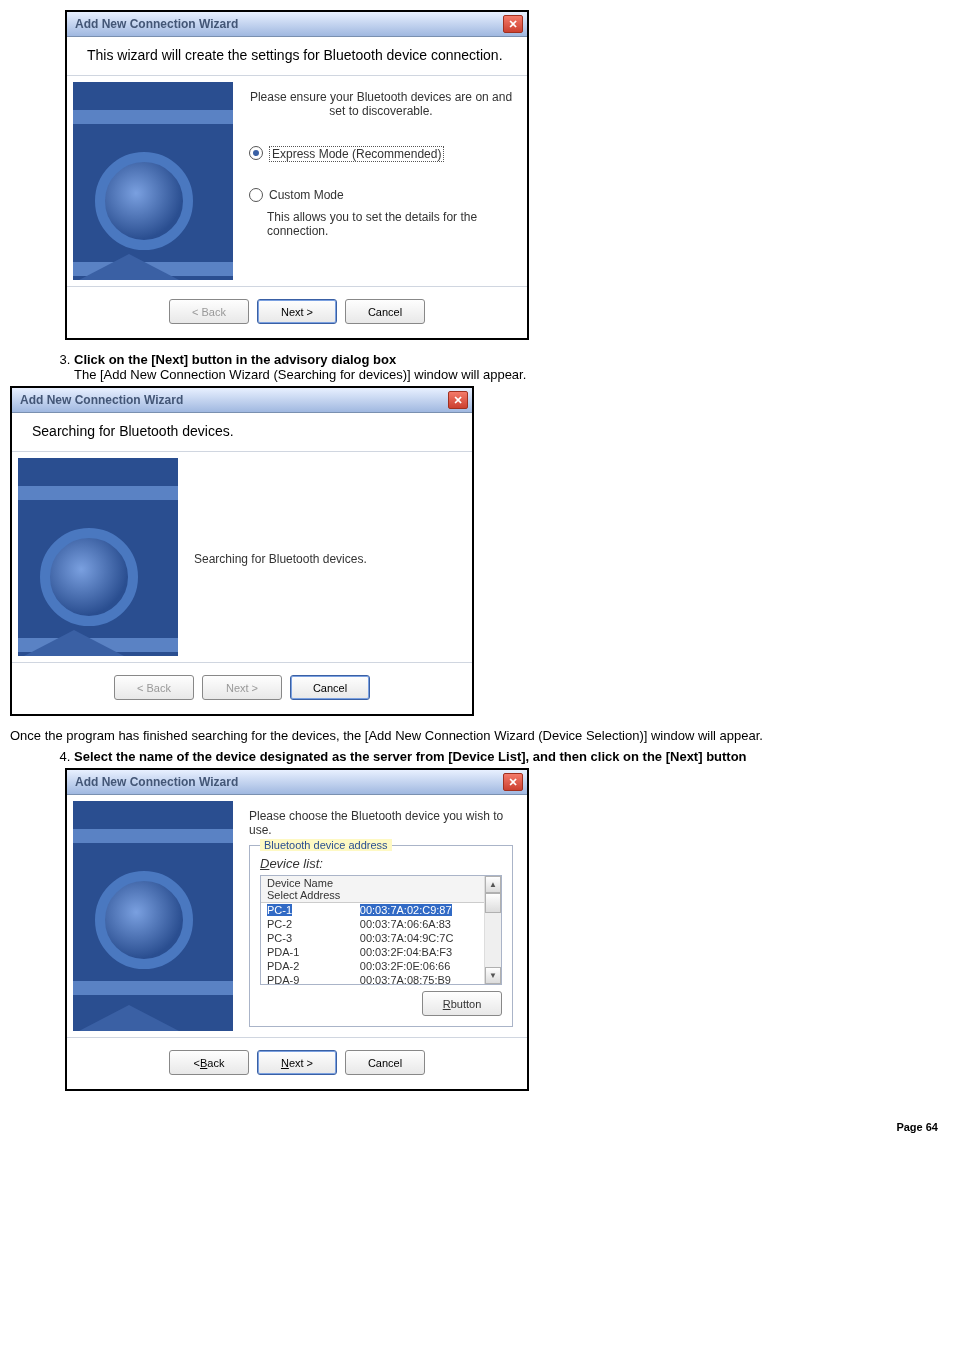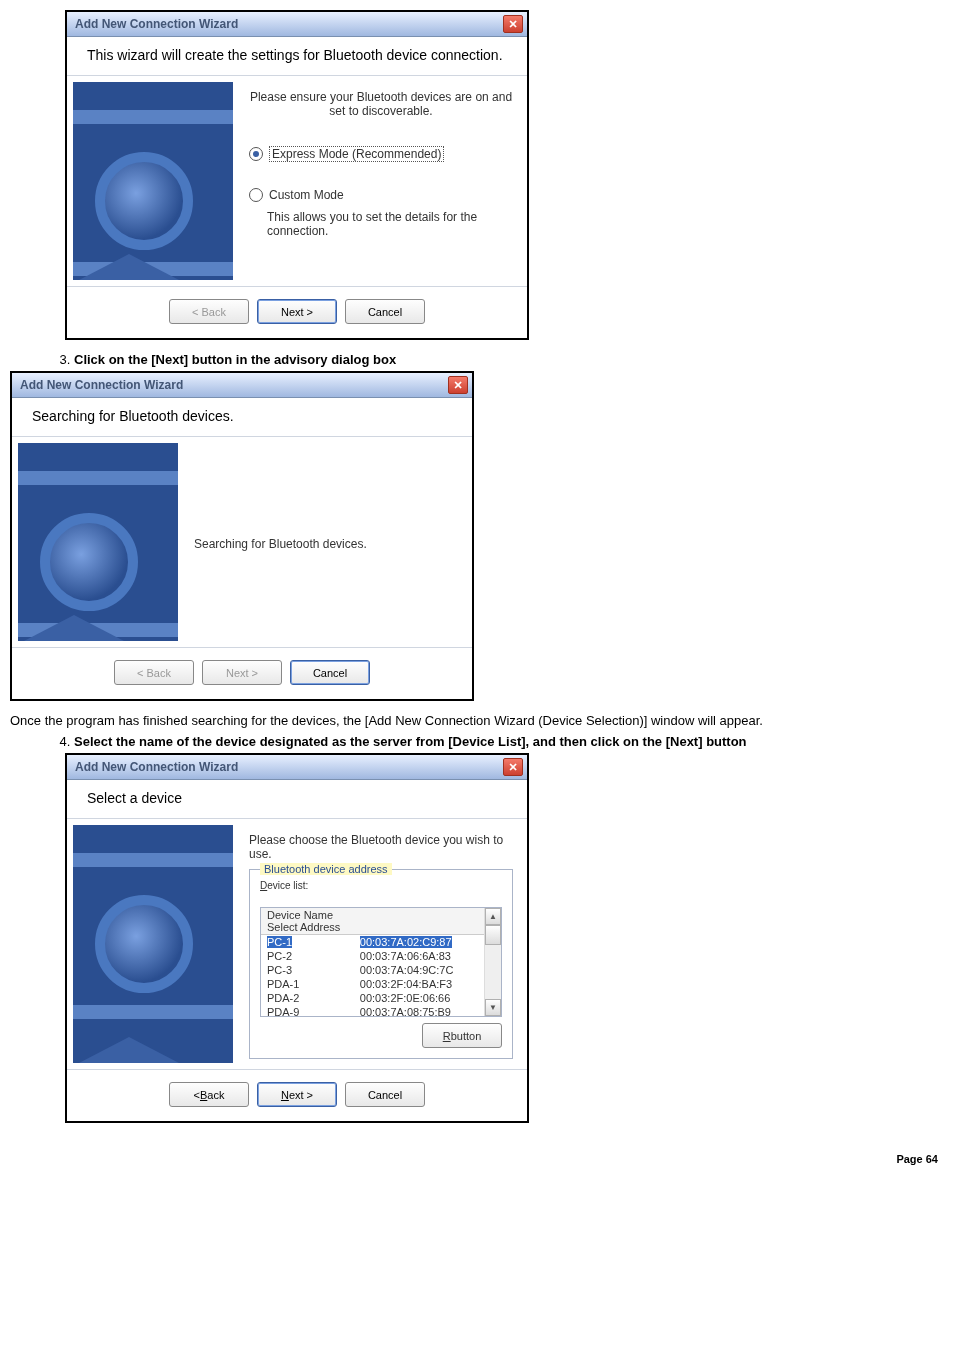--- a/index.html
+++ b/index.html
@@ -99,21 +99,21 @@
     border-bottom: 26px solid #3a60a4;
   }
   .content-right {
     flex: 1;
     padding: 14px 14px 10px 16px;
     font-size: 12px;
     color: #333;
   }
   .radio-item {
     display: flex;
-    align-items: center;
+    align-items: flex-start;
     margin-bottom: 8px;
   }
   .radio {
     width: 12px;
     height: 12px;
     border: 1px solid #555;
     border-radius: 50%;
     margin-right: 6px;
     display: inline-flex;
     align-items: center;
@@ -183,23 +183,24 @@
   .fieldset .legend {
     position: relative;
     top: -14px;
     background: #fef9c3;
     padding: 0 4px;
     color: #2a4e90;
     font-size: 11px;
     display: inline-block;
   }
   .list-label {
-    font-size: 10px;
+    font-size: 13px;
     margin-top: -10px;
-    margin-bottom: 16px;
+    margin-bottom: 4px;
+    font-style: italic;
   }
   .listbox {
     border: 1px solid #aab4c8;
     height: 108px;
     display: flex;
     font-size: 11px;
     background: #fff;
   }
   .list-content {
     flex: 1;
@@ -294,20 +295,21 @@
   <div class="button-row">
     <div class="btn disabled">&lt; Back</div>
     <div class="btn default">Next &gt;</div>
     <div class="btn">Cancel</div>
   </div>
 </div>
 
 <ol class="steps" start="3">
   <li>
     <span class="step-title">Click on the [Next] button in the advisory dialog box</span>
+    <span class="step-text">The [Add New Connection Wizard (Searching for devices)] window will appear.</span>
   </li>
 </ol>
 
 <div class="dialog" style="margin-left:0;">
   <div class="titlebar">
     <span class="title">Add New Connection Wizard</span>
     <span class="close">✕</span>
   </div>
   <div class="header-area">
     <div class="heading">Searching for Bluetooth devices.</div>
@@ -335,23 +337,20 @@
 <ol class="steps" start="4">
   <li>
     <span class="step-title">Select the name of the device designated as the server from [Device List], and then click on the [Next] button</span>
   </li>
 </ol>
 
 <div class="dialog">
   <div class="titlebar">
     <span class="title">Add New Connection Wizard</span>
     <span class="close">✕</span>
-  </div>
-  <div class="header-area">
-    <div class="heading">Select a device</div>
   </div>
   <div class="content-row" style="min-height:230px;justify-content:flex-end;">
     <div class="side-graphic">
       <div class="bar1"></div>
       <div class="lens"></div>
       <div class="bar2"></div>
       <div class="wedge"></div>
     </div>
     <div class="content-right">
       <div style="margin-bottom:8px;">Please choose the Bluetooth device you wish to use.</div>

